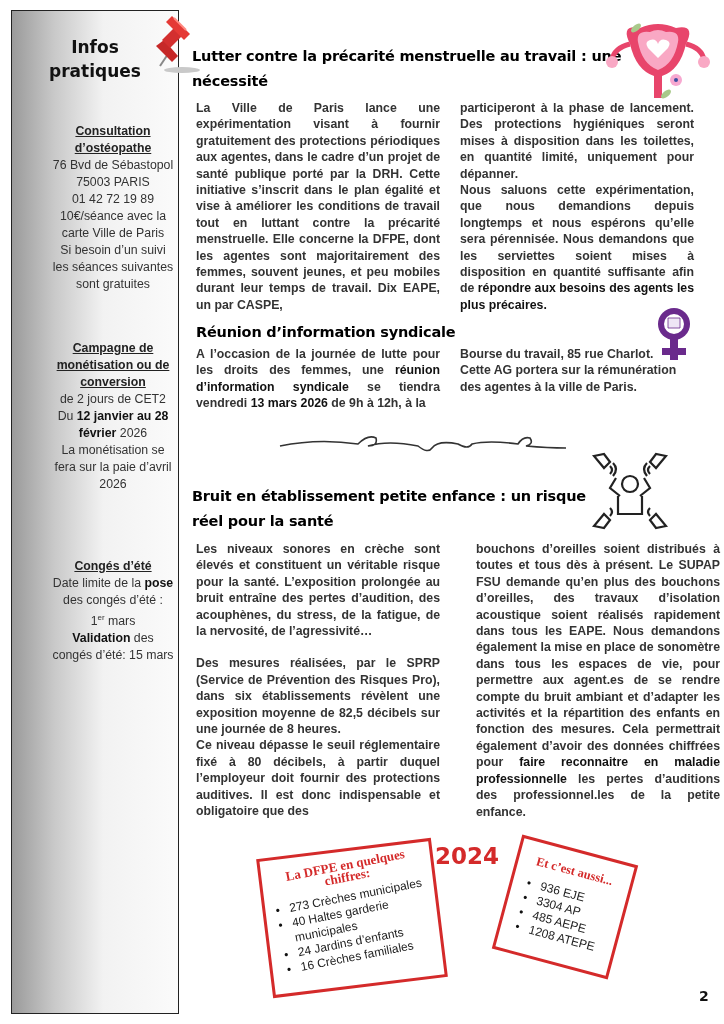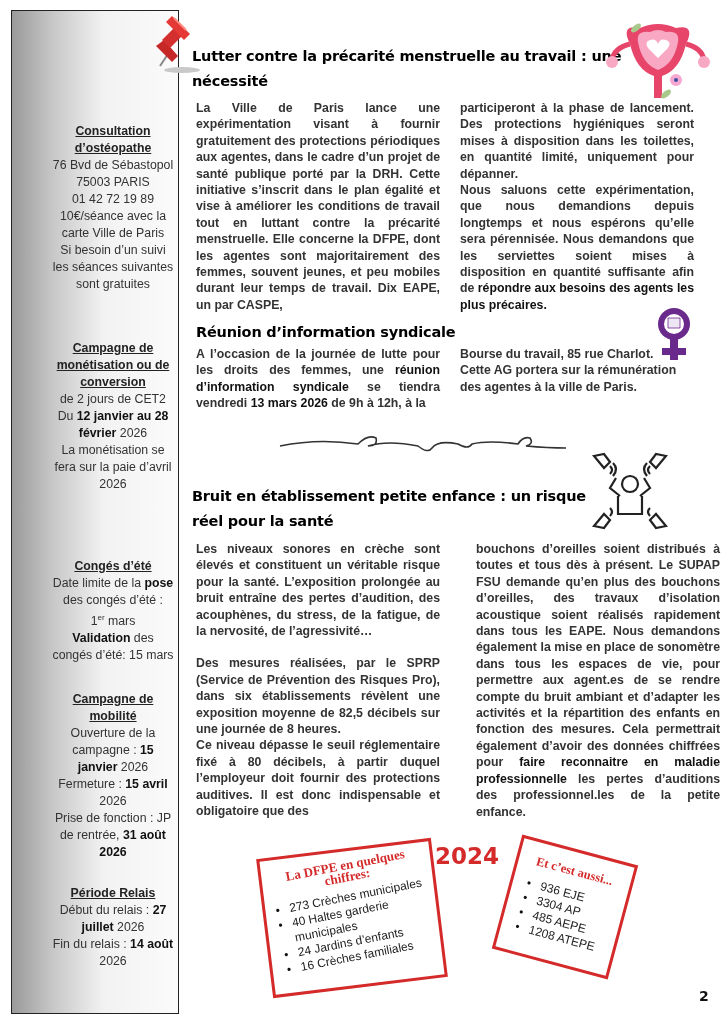--- a/index.html
+++ b/index.html
@@ -50,20 +50,24 @@
   .box2 li { position: relative; padding-left: 14px; }
   .box2 li::before { content: "•"; position: absolute; left: 0; color: #111; }
 
   .year { position: absolute; left: 435px; top: 843px; font-size: 23px; font-weight: bold; color: #d42a2a; font-family: "DejaVu Sans", sans-serif; }
   .page-num { position: absolute; left: 699px; top: 988px; font-size: 14px; font-weight: bold; color: #111; font-family: "DejaVu Sans", sans-serif; }
 </style>
 </head>
 <body>
 
 <div class="sidebar">
+  <div class="sidebar-title">
+    <span>Infos</span><br>
+    <span>pratiques</span>
+  </div>
 
   <div class="side-block" style="top:112px;">
     <span class="h">Consultation d’ostéopathe</span>
     <span>76 Bvd de Sébastopol</span><br>
     <span>75003 PARIS</span><br>
     <span>01 42 72 19 89</span><br>
     <span>10€/séance avec la carte Ville de Paris</span><br>
     <span>Si besoin d’un suivi les séances suivantes sont gratuites</span>
   </div>
 
@@ -75,32 +79,21 @@
   </div>
 
   <div class="side-block" style="top:547px;">
     <span class="h">Congés d’été</span>
     <span>Date limite de la </span><b>pose</b><br>
     <span>des congés d’été :</span><br>
     <span>1</span><sup>er</sup><span> mars</span><br>
     <b>Validation</b><span> des congés d’été: 15 mars</span>
   </div>
 
-  <div class="side-block" style="top:680px;">
-    <span class="h">Campagne de mobilité</span>
-    <span>Ouverture de la campagne : </span><b>15 janvier</b><span> 2026</span><br>
-    <span>Fermeture : </span><b>15 avril</b><span> 2026</span><br>
-    <span>Prise de fonction : JP de rentrée,  </span><b>31 août 2026</b>
-  </div>
 
-  <div class="side-block" style="top:874px;">
-    <span class="h">Période Relais</span>
-    <span>Début du relais : </span><b>27 juillet</b><span> 2026</span><br>
-    <span>Fin du relais : </span><b>14 août</b><span> 2026</span>
-  </div>
 </div>
 
 <svg class="pin" viewBox="0 0 62 64">
   <ellipse cx="44" cy="60" rx="18" ry="3" fill="#c9c9c9"></ellipse>
   <line x1="22" y1="56" x2="30" y2="44" stroke="#888" stroke-width="2"></line>
   <path d="M18 36 L34 52 L40 46 L26 30 Z" fill="#c62828"></path>
   <path d="M24 30 L38 16 L46 24 L32 38 Z" fill="#d32f2f"></path>
   <path d="M34 6 L52 24 L46 30 L28 12 Z" fill="#e53935"></path>
   <path d="M36 8 L48 20" stroke="#ff8a80" stroke-width="2"></path>
 </svg>

